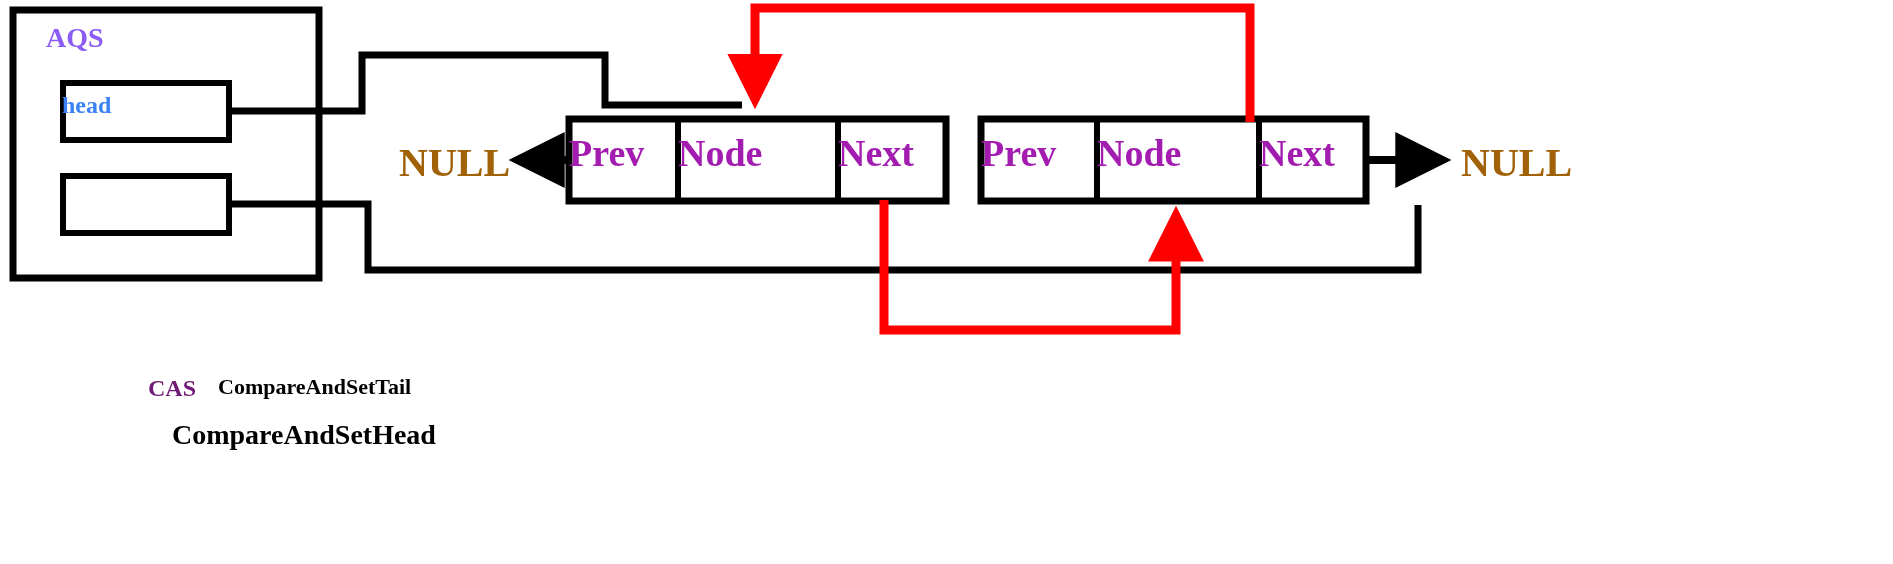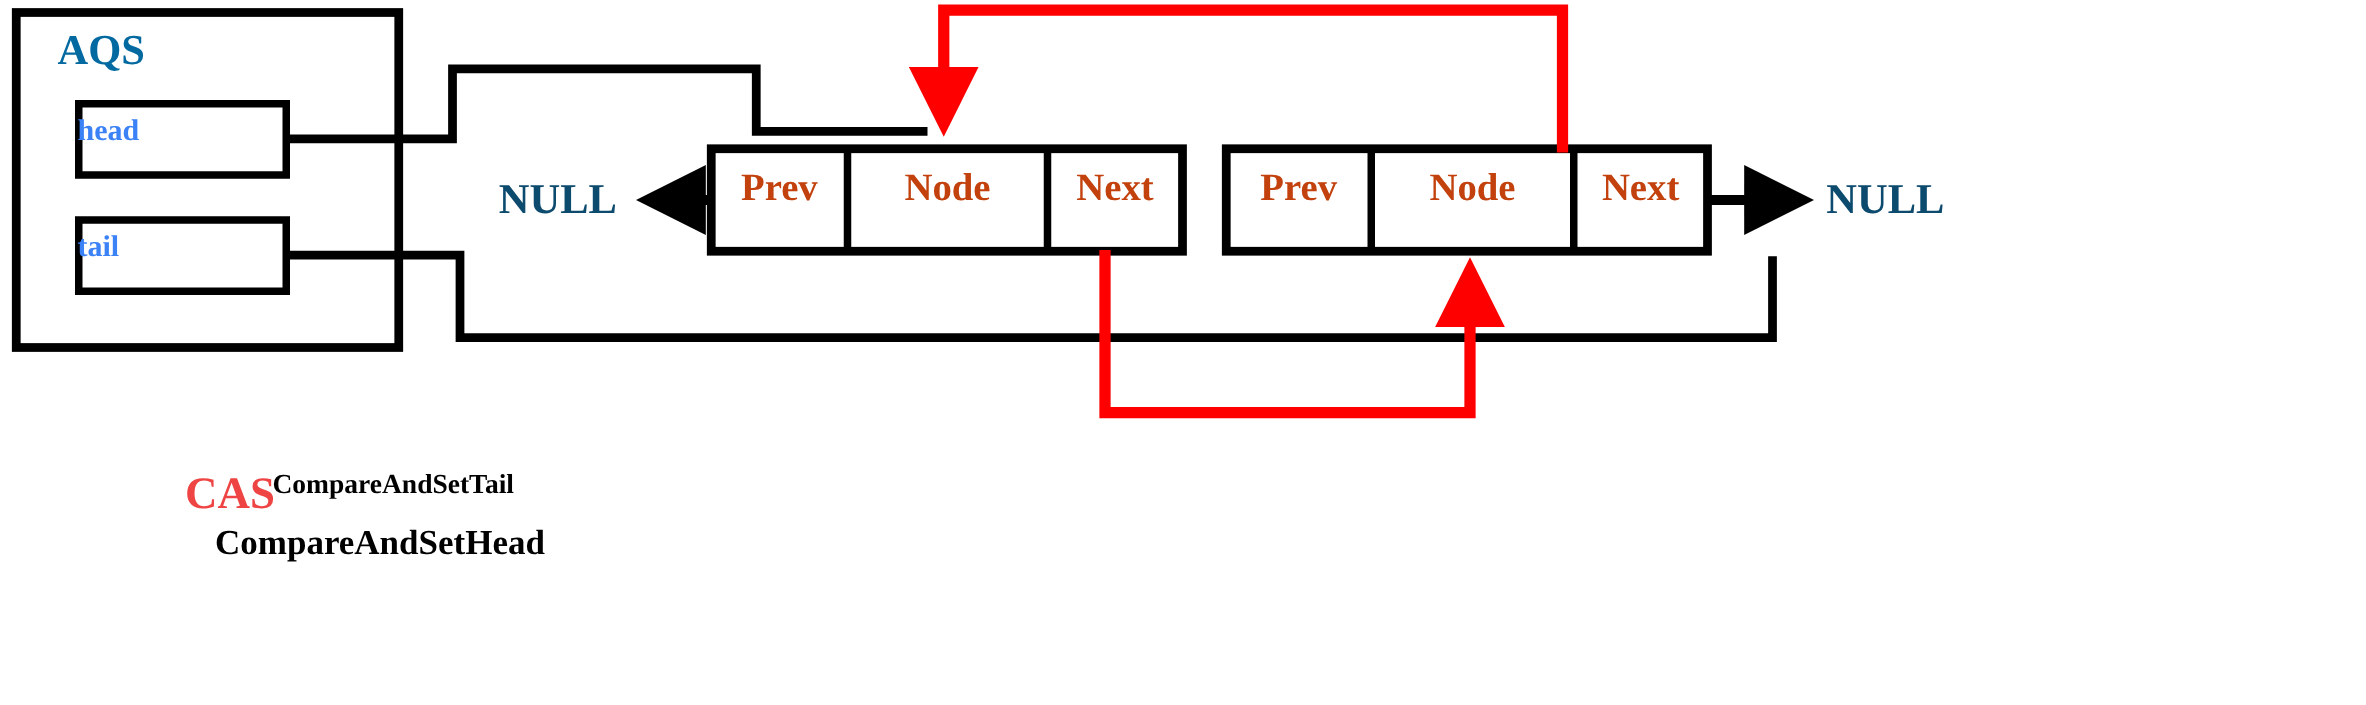--- a/index.html
+++ b/index.html
@@ -26,48 +26,48 @@
     height: 564px;
   }
   .lbl {
     position: absolute;
     font-family: "Liberation Serif", "DejaVu Serif", serif;
     font-weight: bold;
     white-space: nowrap;
     line-height: 1;
   }
   .aqs-title {
-    color: #0369a1;
-    font-size: 34px;
+    color: #8b5cf6;
+    font-size: 28px;
     left: 46px;
     top: 24px;
   }
   .field-label {
     color: #3b82f6;
     font-size: 24px;
     text-align: left;
     width: 166px;
   }
   .field-head { left: 62px; top: 93px; }
   .field-tail { left: 62px; top: 186px; }
   .cell-label {
-    color: #c2410c;
-    font-size: 31px;
-    text-align: center;
+    color: #a21caf;
+    font-size: 38px;
+    text-align: left;
     top: 134px;
   }
   .null-label {
-    color: #0c4a6e;
-    font-size: 34px;
+    color: #a16207;
+    font-size: 40px;
   }
   .null-left  { left: 399px; top: 143px; }
   .null-right { left: 1461px; top: 143px; }
   .legend-cas {
-    color: #ef4444;
-    font-size: 36px;
+    color: #701a75;
+    font-size: 24px;
     left: 148px;
     top: 376px;
   }
   .legend-line1 {
     color: #000000;
     font-size: 22px;
     left: 218px;
     top: 376px;
   }
   .legend-line2 {
@@ -117,21 +117,20 @@
     <path d="M 1250 122 L 1250 8 L 755 8 L 755 100" fill="none" stroke="#ff0000" stroke-width="9" stroke-linejoin="miter" stroke-linecap="butt" marker-end="url(#arrow-red)"></path>
 
     <path d="M 884 200 L 884 330 L 1176 330 L 1176 215" fill="none" stroke="#ff0000" stroke-width="9" stroke-linejoin="miter" stroke-linecap="butt" marker-end="url(#arrow-red)"></path>
 
   </svg>
 
   <div class="lbl aqs-title">AQS</div>
 
   <div class="lbl field-label field-head">head</div>
 
-  <div class="lbl field-label field-tail">tail</div>
 
   <div class="lbl cell-label" style="left:569px; width:109px;">Prev</div>
   <div class="lbl cell-label" style="left:678px; width:160px;">Node</div>
   <div class="lbl cell-label" style="left:838px; width:108px;">Next</div>
 
   <div class="lbl cell-label" style="left:981px; width:116px;">Prev</div>
   <div class="lbl cell-label" style="left:1097px; width:162px;">Node</div>
   <div class="lbl cell-label" style="left:1259px; width:107px;">Next</div>
 
   <div class="lbl null-label null-left">NULL</div>

